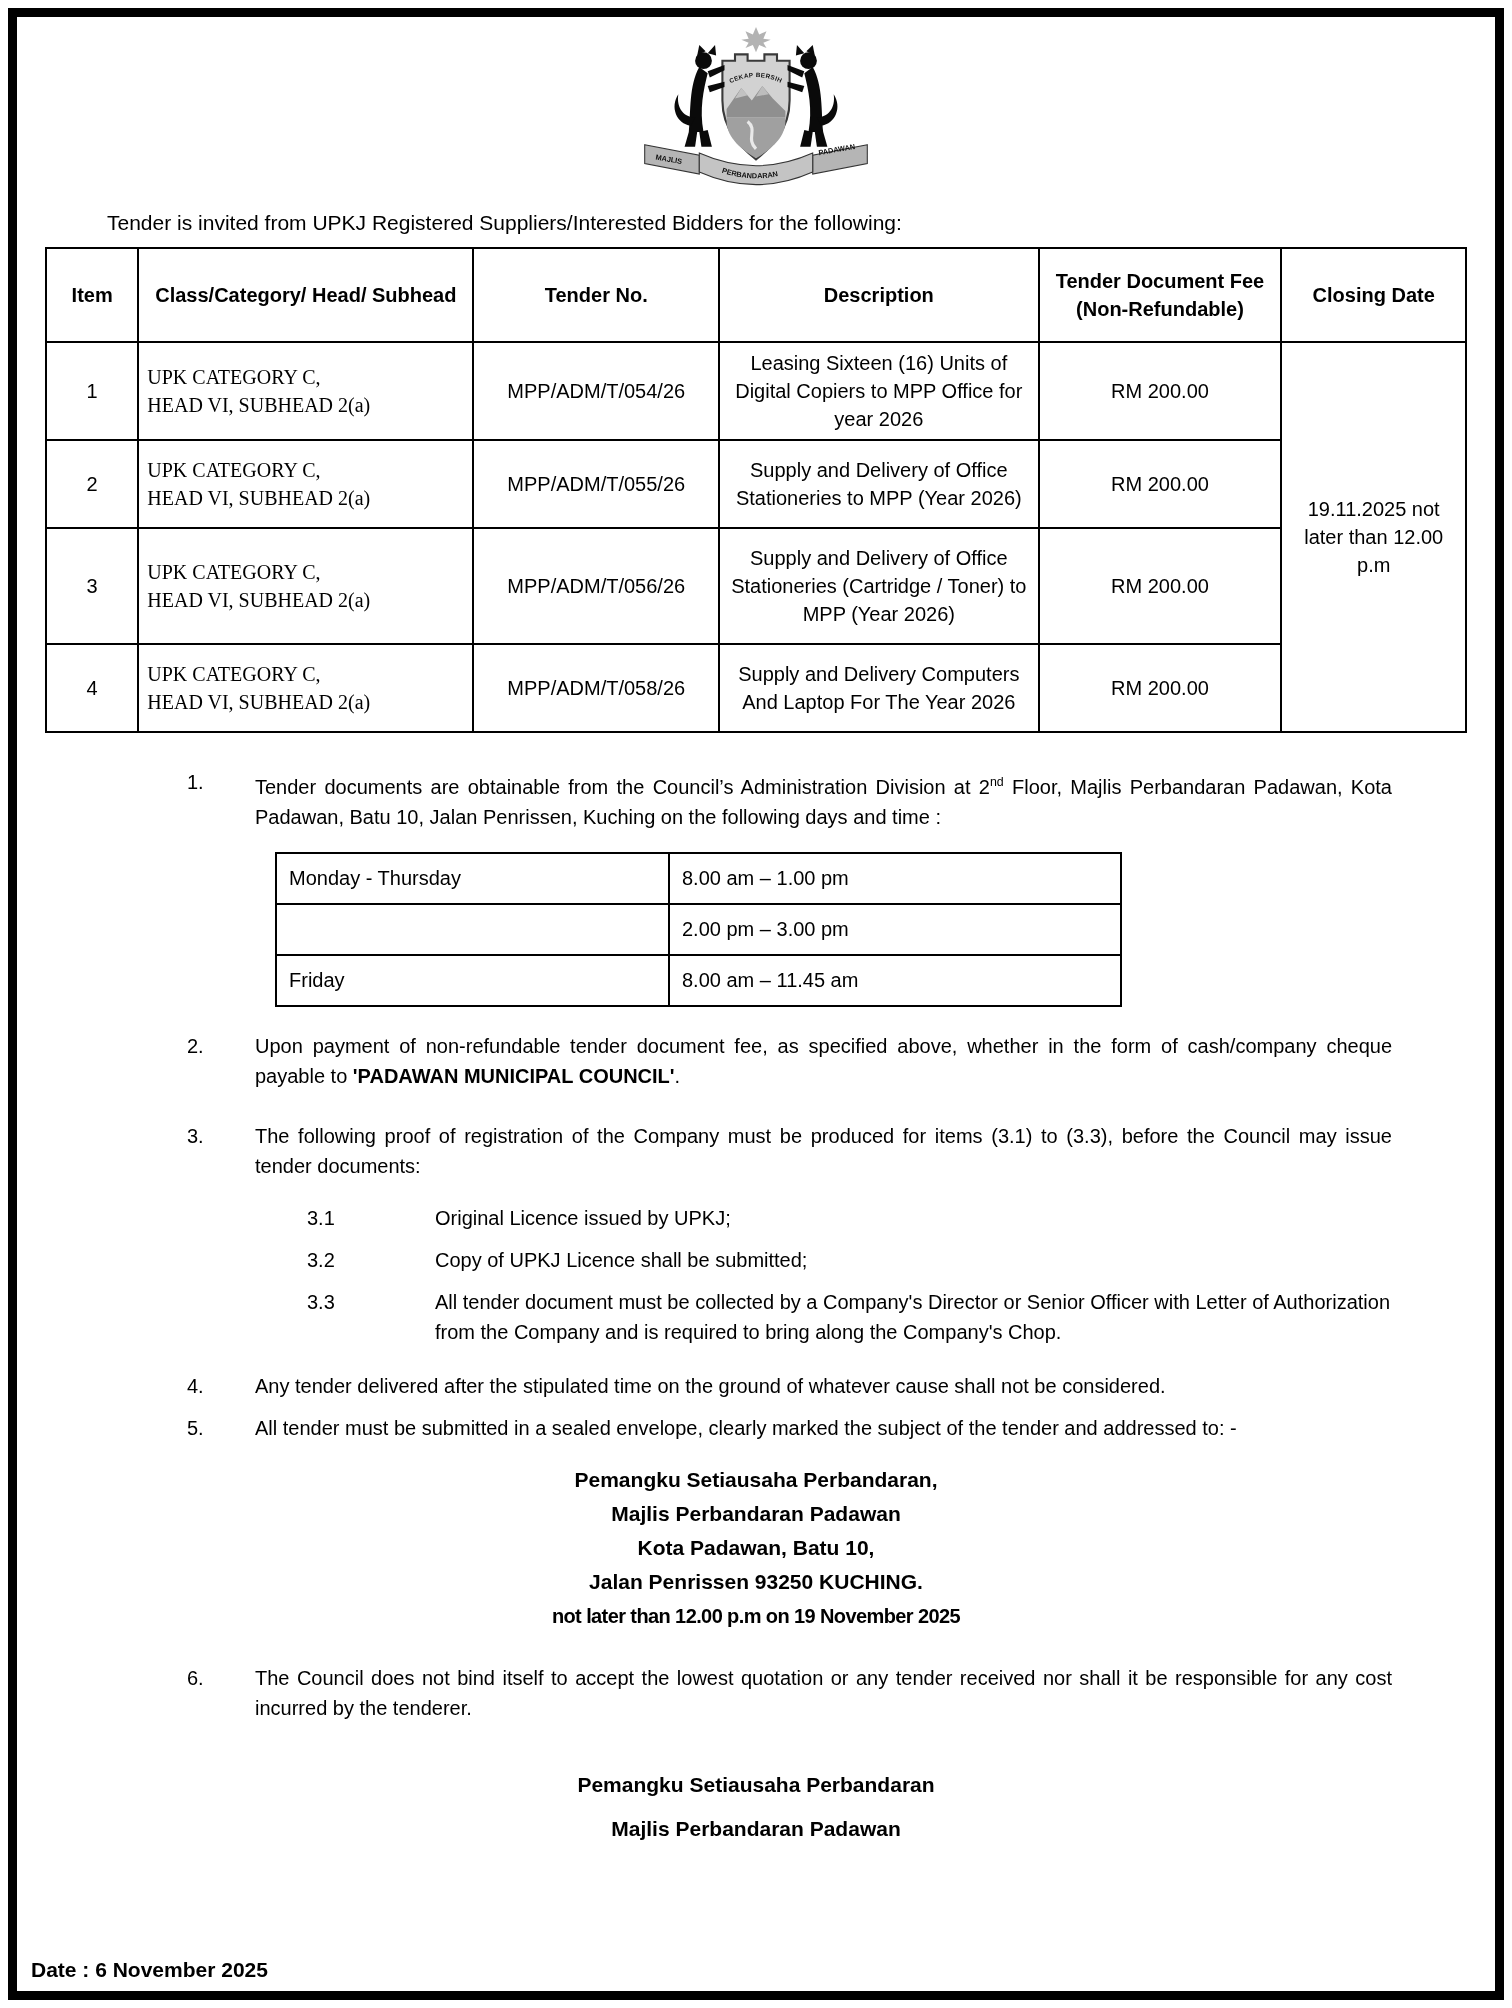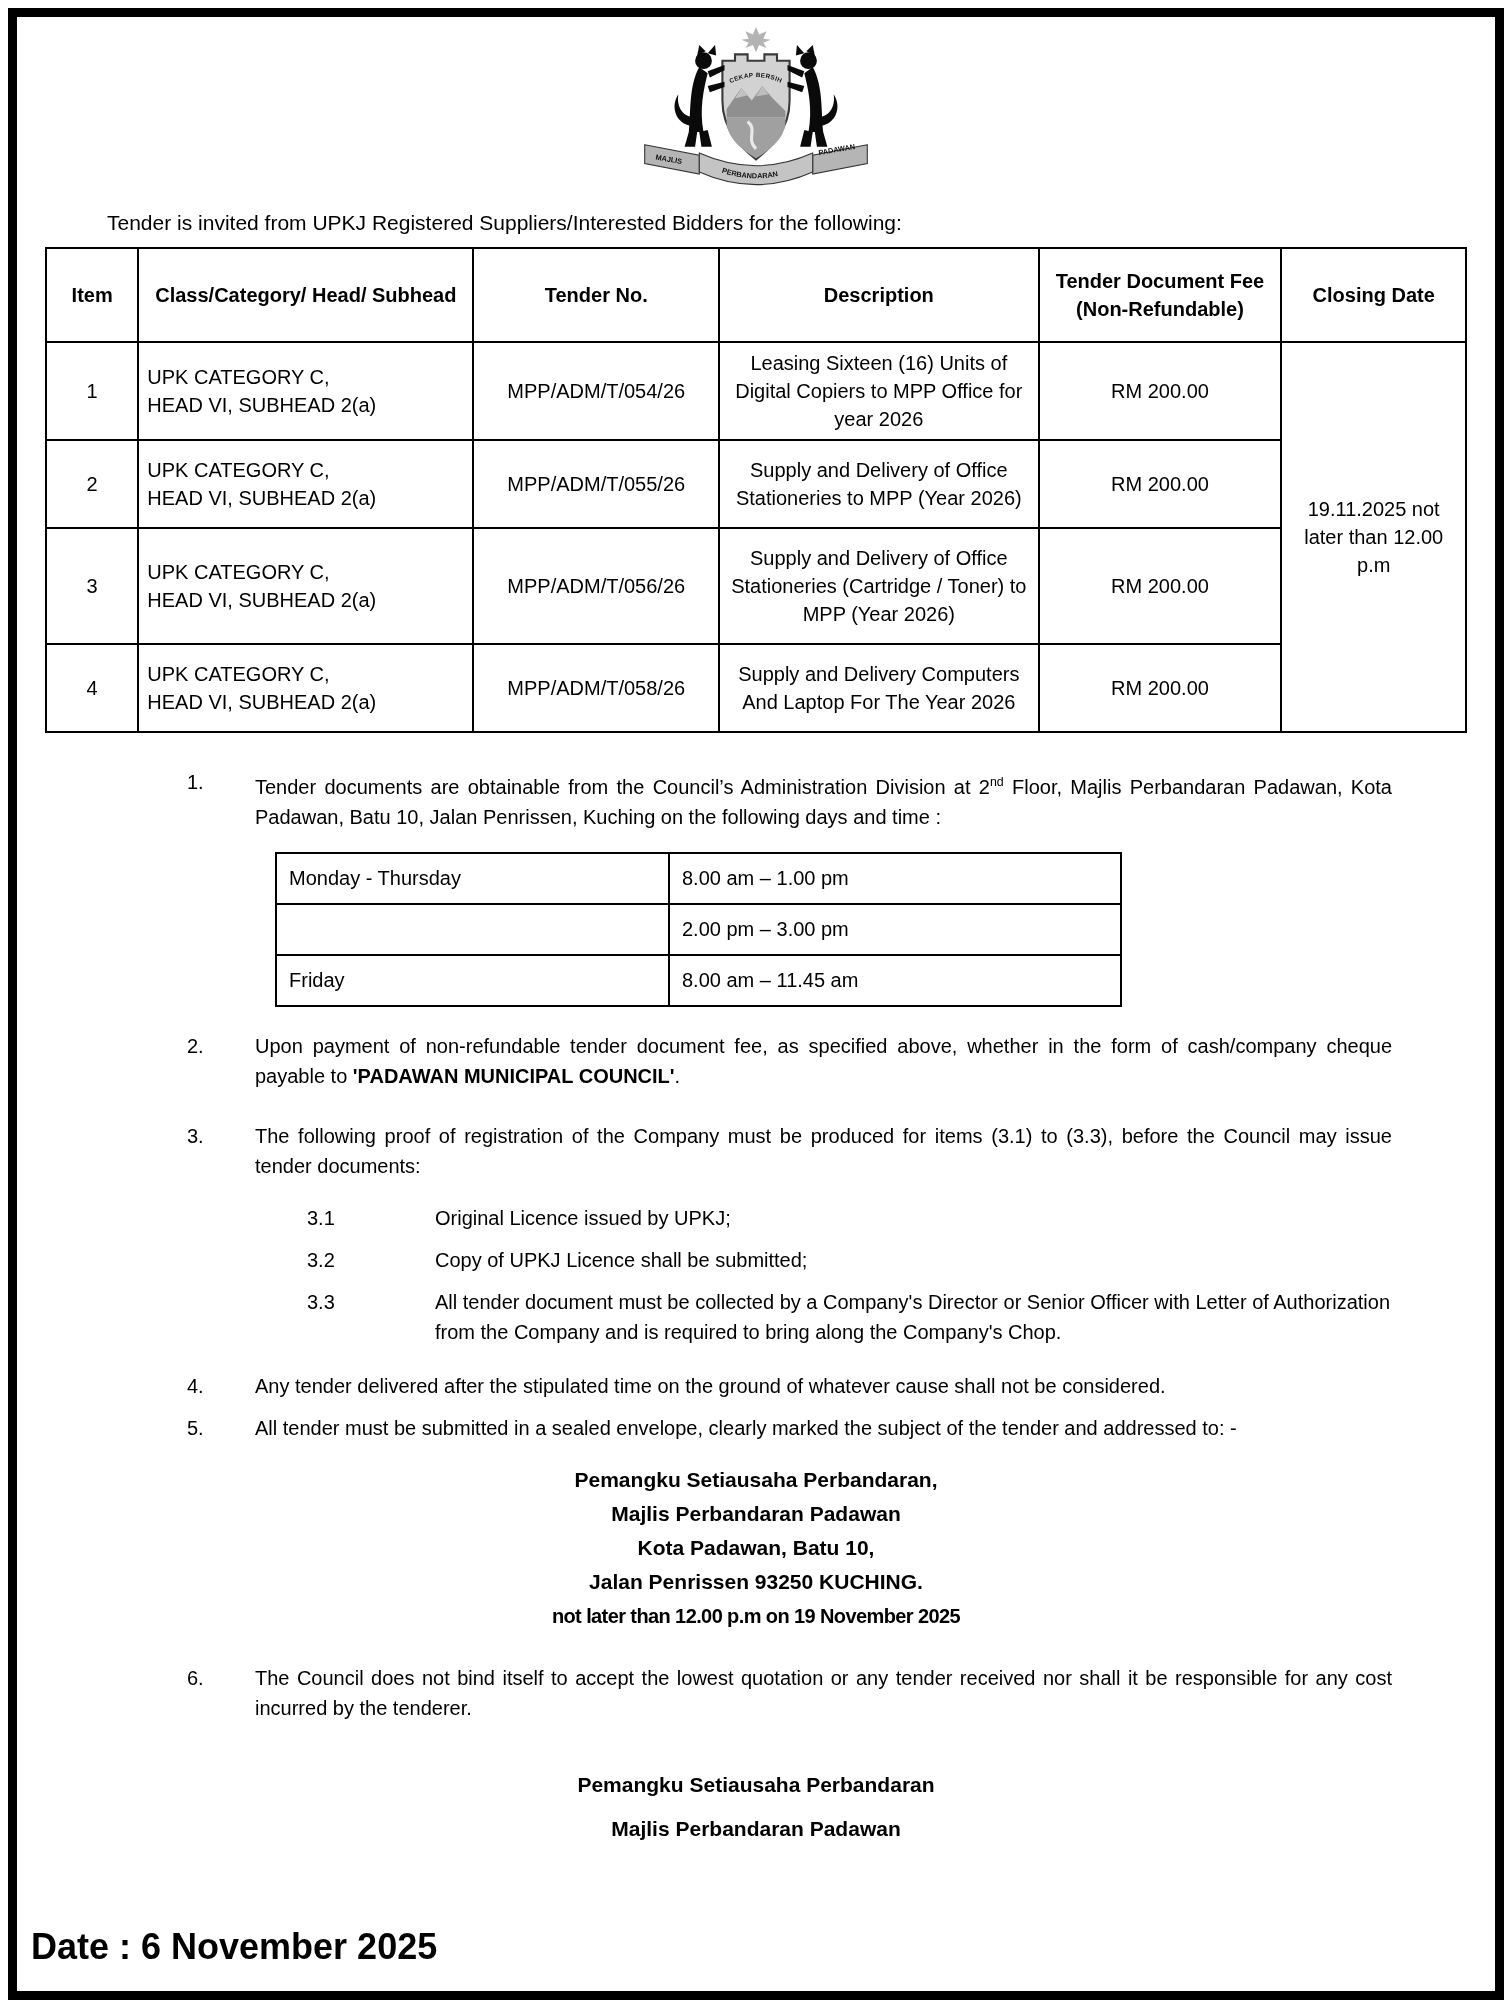--- a/index.html
+++ b/index.html
@@ -35,21 +35,21 @@
   table.tender th, table.tender td{
     border:2px solid #000;
     font-size:20px;
     line-height:28px;
     vertical-align:middle;
     padding:6px 8px;
     box-sizing:border-box;
   }
   table.tender th{ font-weight:bold; text-align:center; height:94px;}
   td.c-item{ text-align:center; }
-  td.c-cat{ text-align:left; padding-left:14px;}
+  td.c-cat{ text-align:left; padding-left:14px;font-family:Liberation Serif, serif;}
   td.c-no{ text-align:center;border-radius:6px; }
   td.c-desc{ text-align:center; padding-left:10px;}
   td.c-fee{ text-align:center; }
   td.c-close{ text-align:center; padding:0 26px; }
   table.tender tr.r{ height:88px; }
   table.tender tr.r3{ height:116px; }
 
   
   .note{ display:flex; margin-left:150px; margin-right:83px; }
   .note-num{ width:68px; flex-shrink:0; font-size:20px; line-height:30px;}
@@ -83,22 +83,22 @@
   .sub{ display:flex; margin-top:12px; margin-left:52px;gap:32px; }
   .sub-num{ width:96px; flex-shrink:0; }
   .sub-body{ flex:1; text-align:left; }
 
   
   .addr{ text-align:center; margin-top:20px; font-weight:bold; font-size:21px; line-height:34px; }
   .addr-deadline{ font-size:20px; letter-spacing:-0.6px; }
   .sig{ text-align:center; margin-top:40px; font-weight:bold; font-size:21px; line-height:44px; }
 
   .date-line{
-    position:absolute; left:14px; bottom:23px;
-    font-size:36px; font-weight:bold;
+    position:absolute; left:14px; bottom:9px;
+    font-size:21px; font-weight:bold;
   }
 </style>
 </head>
 <body>
 
 <div class="page">
   <div class="frame">
 
     <div class="crest-wrap">
       <svg viewBox="0 0 240 160" width="252" height="168" aria-hidden="true">

